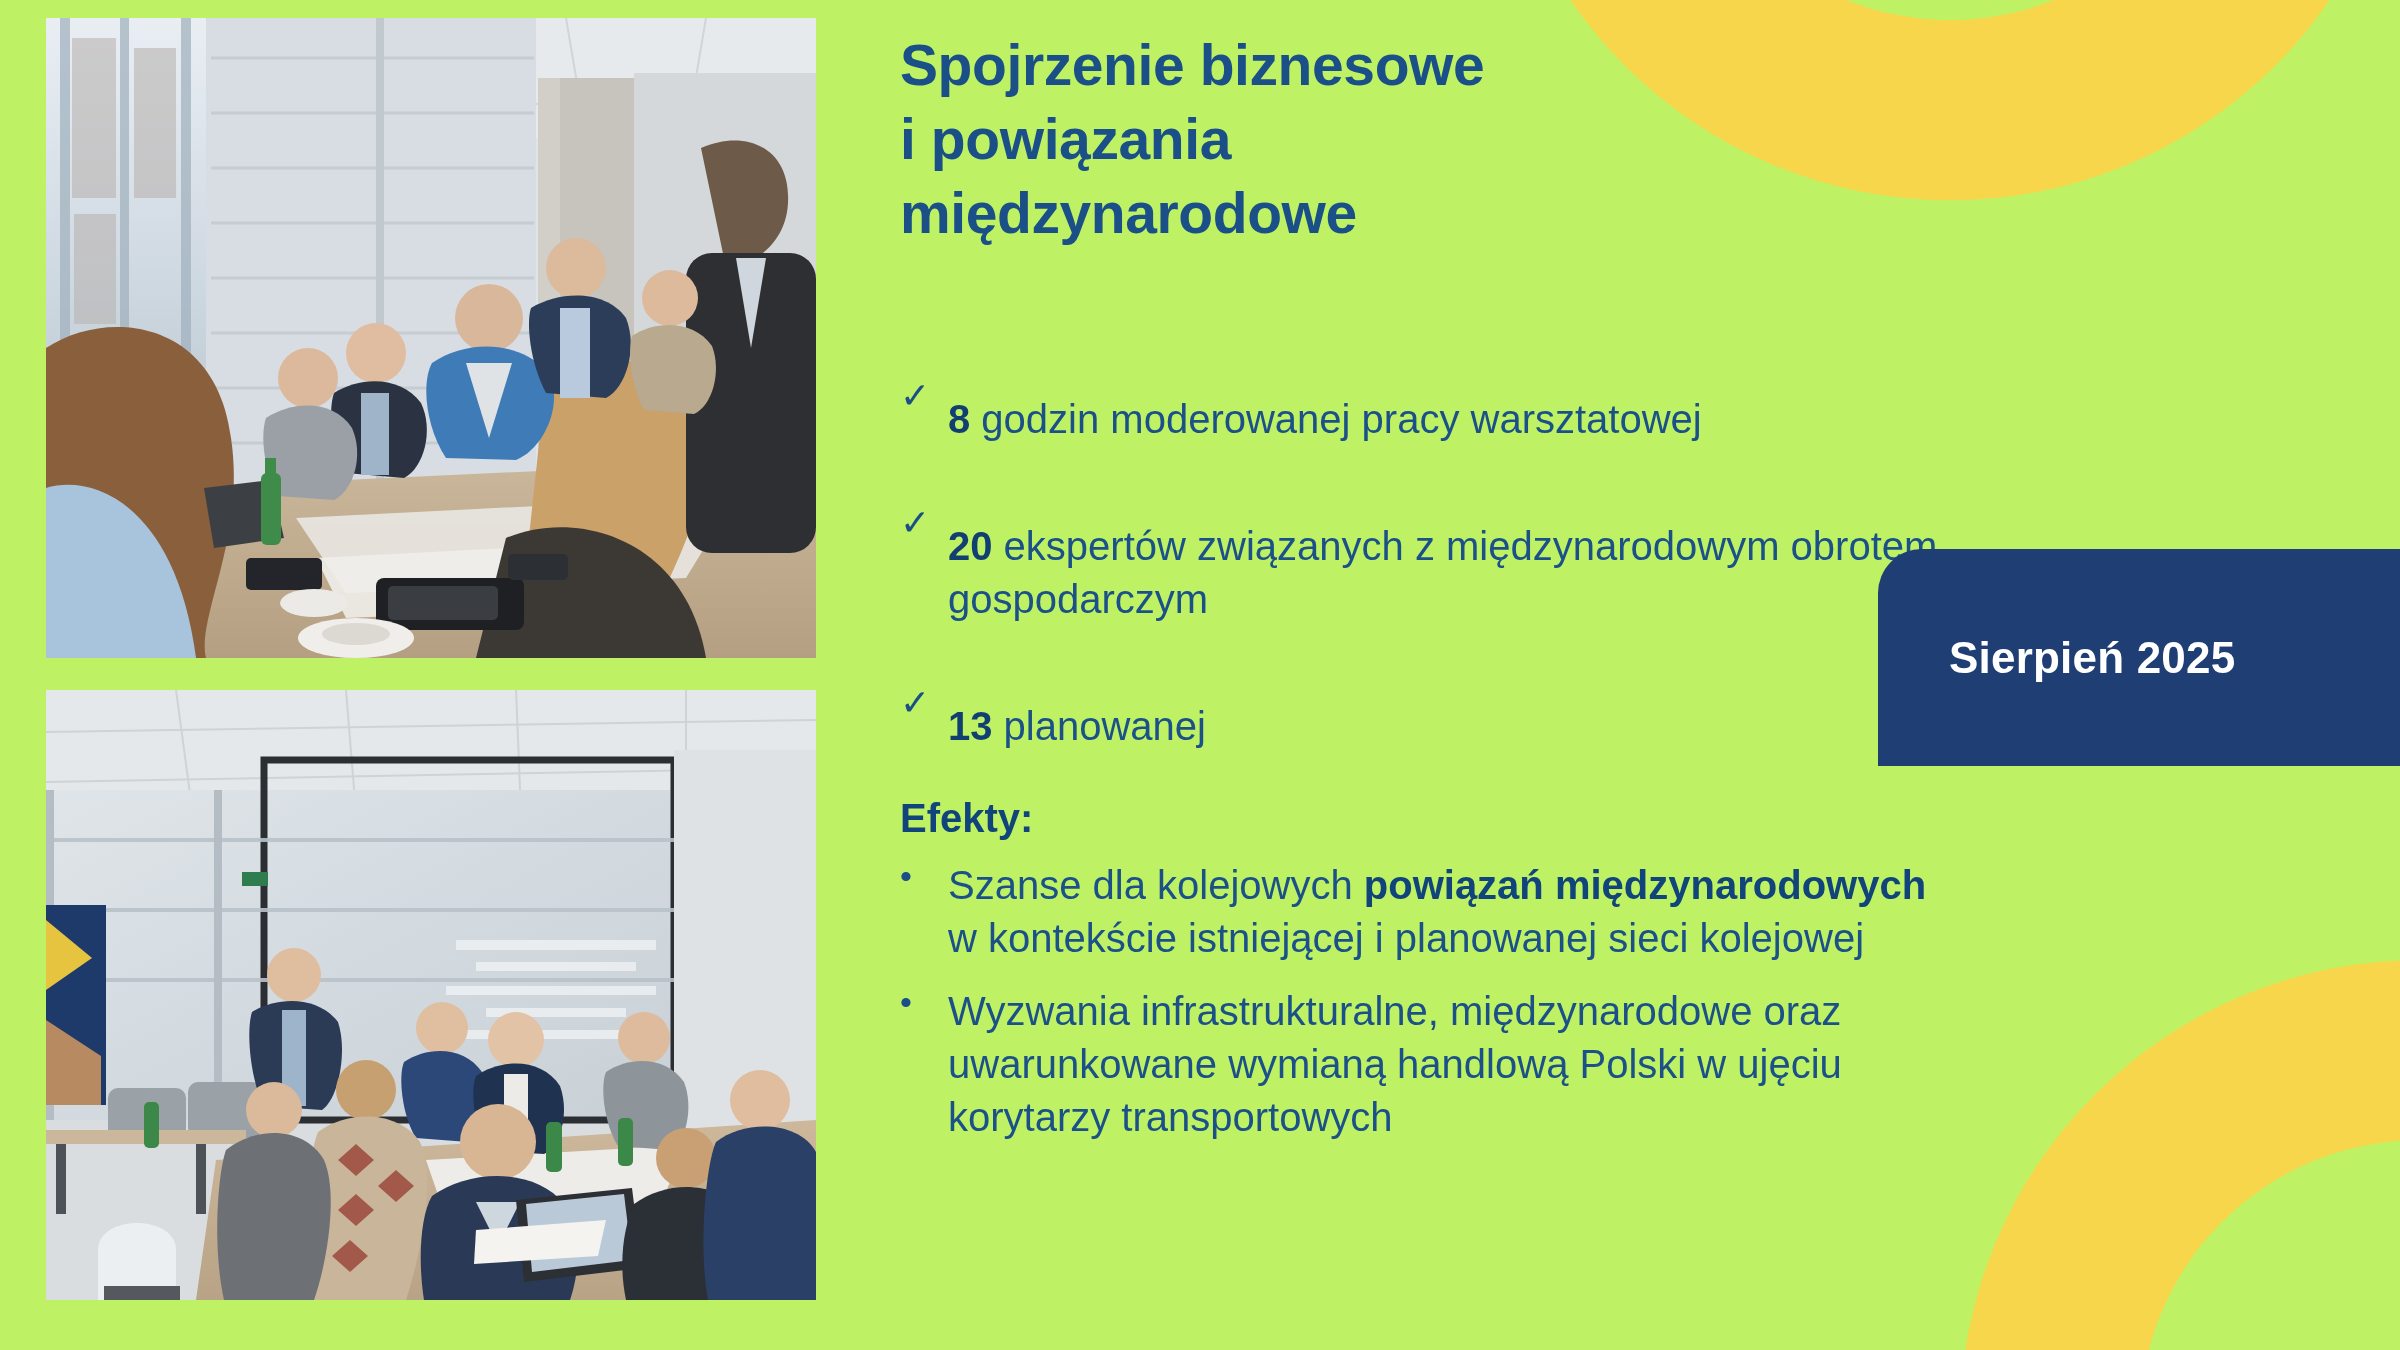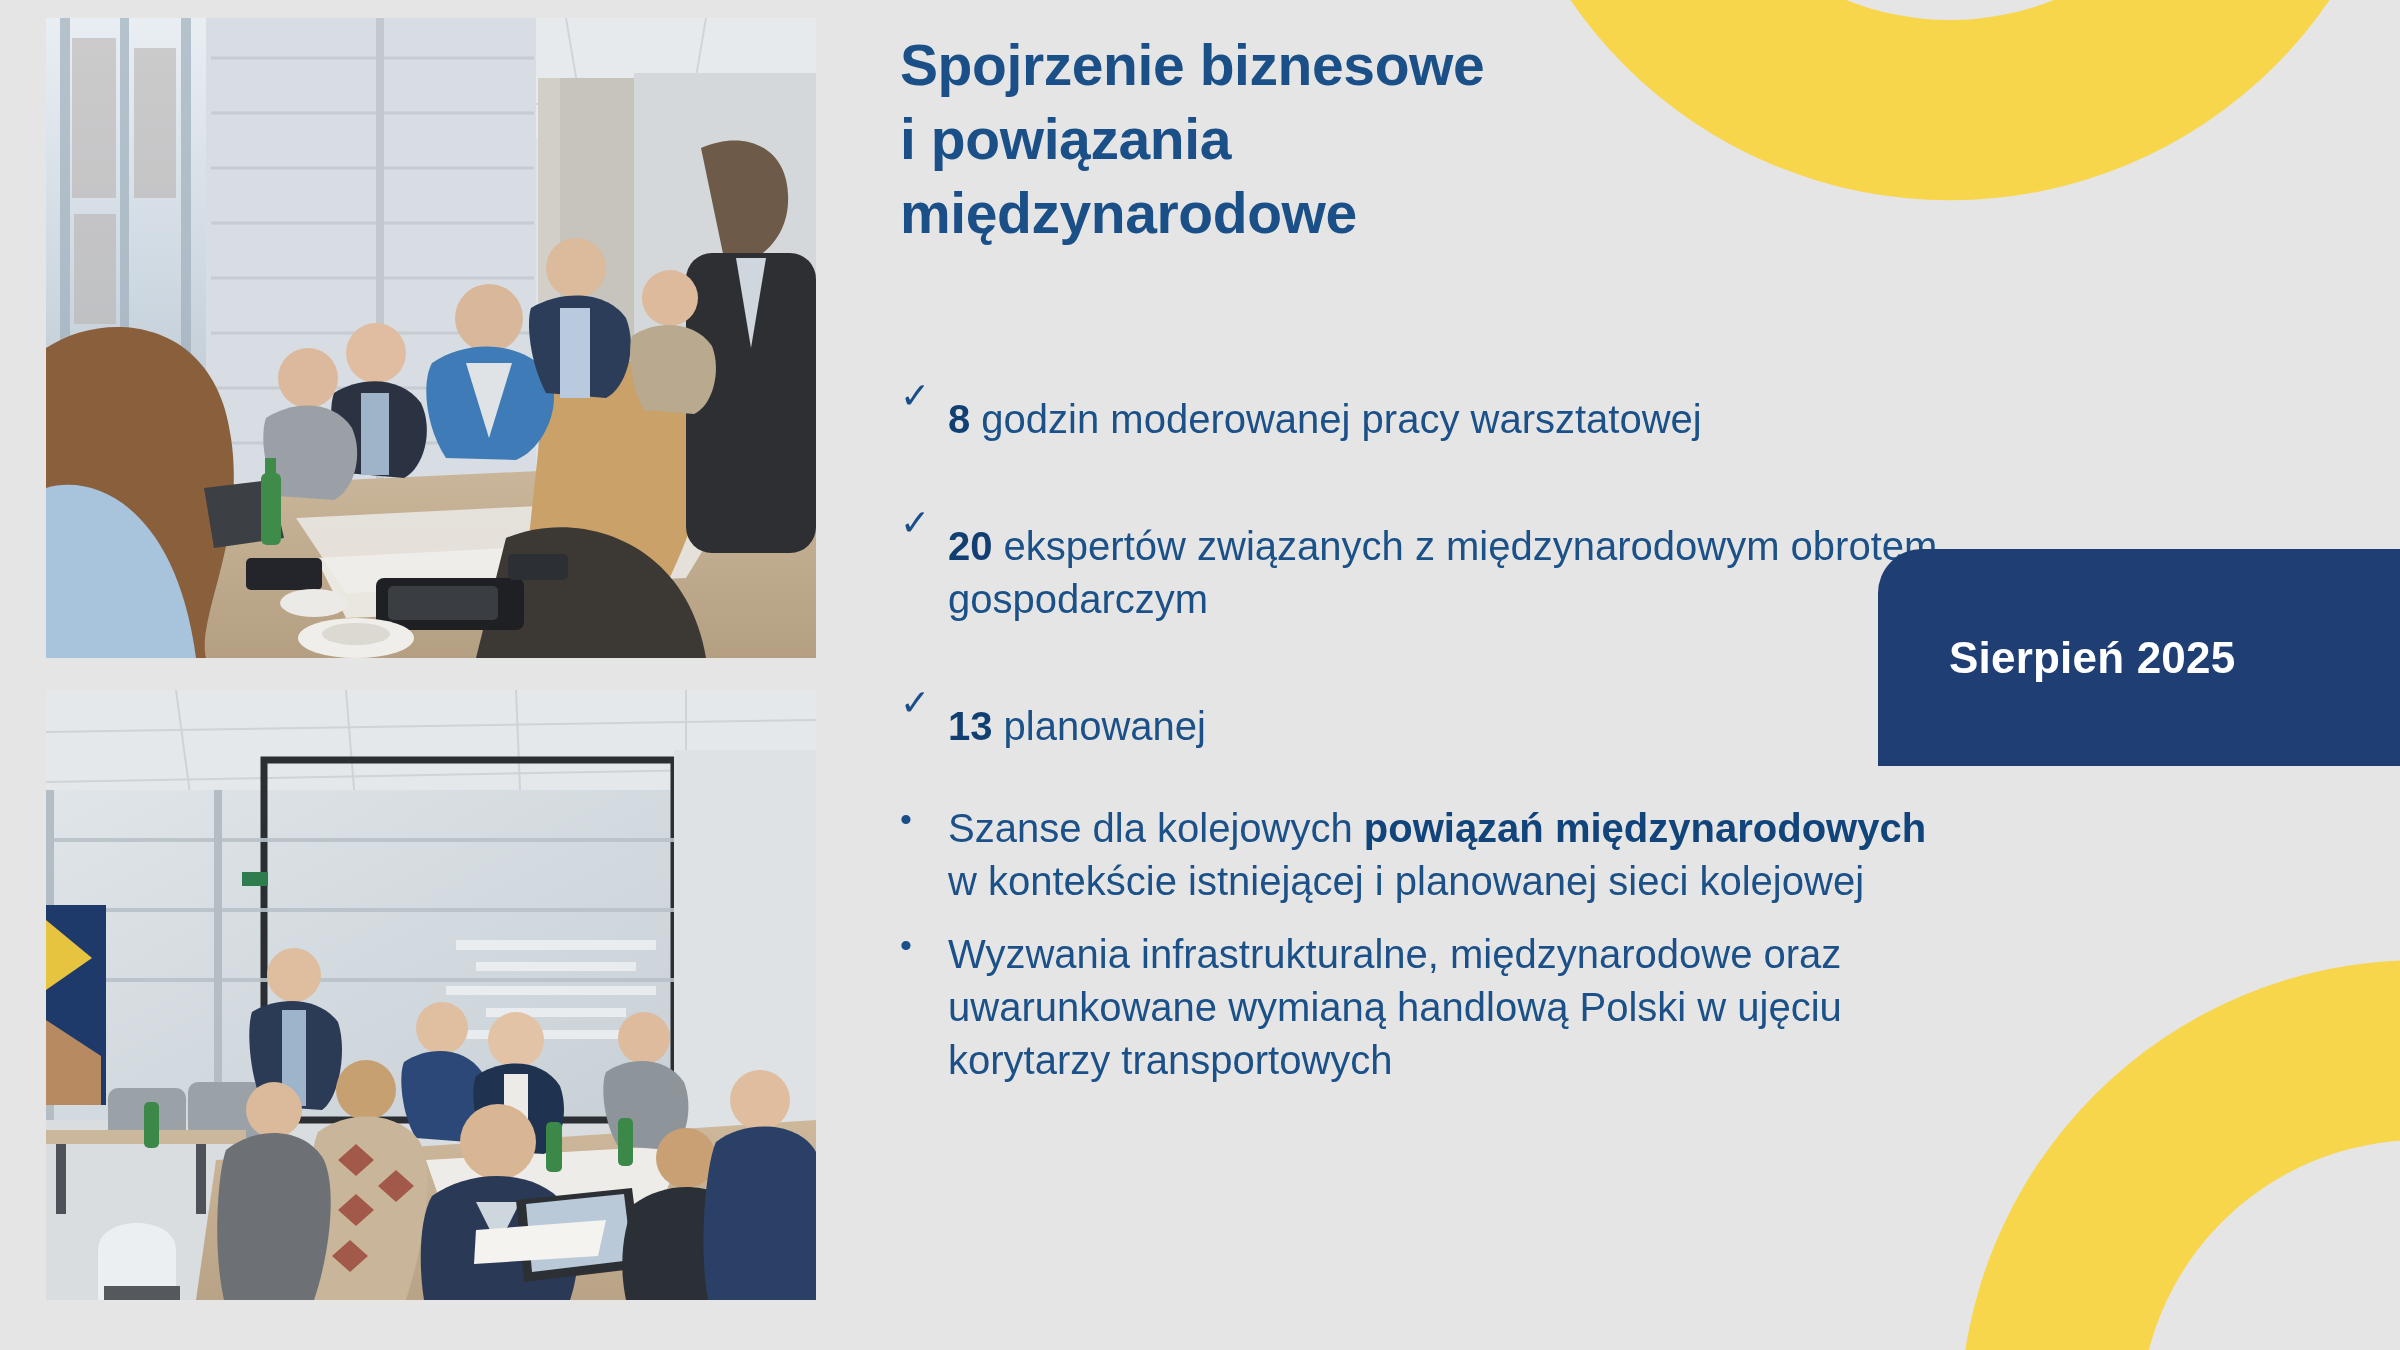--- a/index.html
+++ b/index.html
@@ -13,21 +13,21 @@
     position: relative;
     overflow: hidden;
     font-family: "Liberation Sans", sans-serif;
   }
 
   .slide {
     position: absolute;
     inset: 0;
     width: 2400px;
     height: 1350px;
-    background: #e5e5e5;
+    background: #bef264;
     overflow: hidden;
   }
 
   
   .deco-layer {
     position: absolute;
     inset: 0;
     width: 2400px;
     height: 1350px;
     pointer-events: none;
@@ -415,20 +415,21 @@
       <li class="stat-item">
         <span class="stat-check">✓</span>
         <span class="stat-text"><span class="num">20</span><span> ekspertów związanych z międzynarodowym obrotem gospodarczym</span></span>
       </li>
       <li class="stat-item" style="margin-bottom:42px;">
         <span class="stat-check">✓</span>
         <span class="stat-text"><span class="num">13</span><span> planowanej</span></span>
       </li>
     </ul>
 
+    <p class="efekty-head">Efekty:</p>
 
     <ul class="efekty-list">
       <li class="efekt-item">
         <span class="efekt-dot">•</span>
         <span class="efekt-text"><span>Szanse dla kolejowych </span><b>powiązań międzynarodowych</b><span> w kontekście istniejącej i planowanej sieci kolejowej</span></span>
       </li>
       <li class="efekt-item">
         <span class="efekt-dot">•</span>
         <span class="efekt-text">Wyzwania infrastrukturalne, międzynarodowe oraz uwarunkowane wymianą handlową Polski w ujęciu korytarzy transportowych</span>
       </li>

